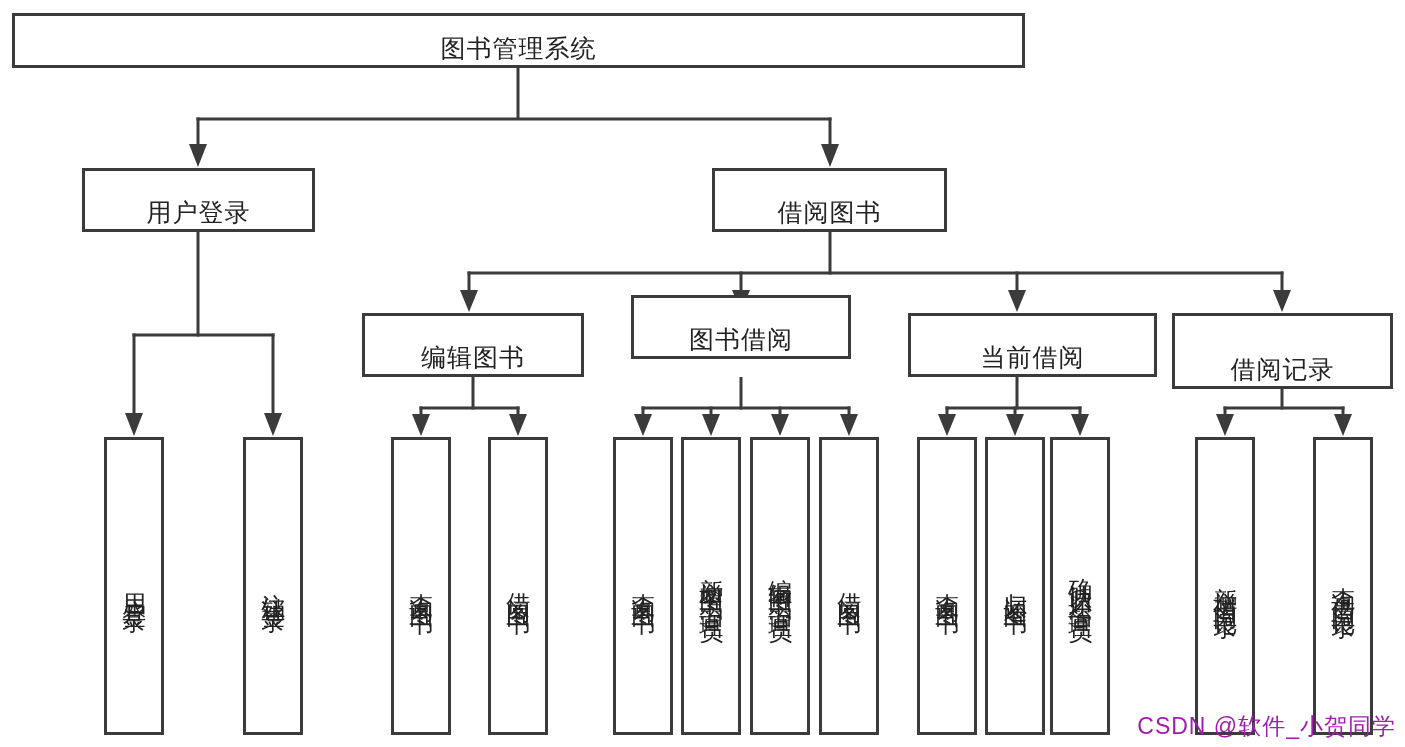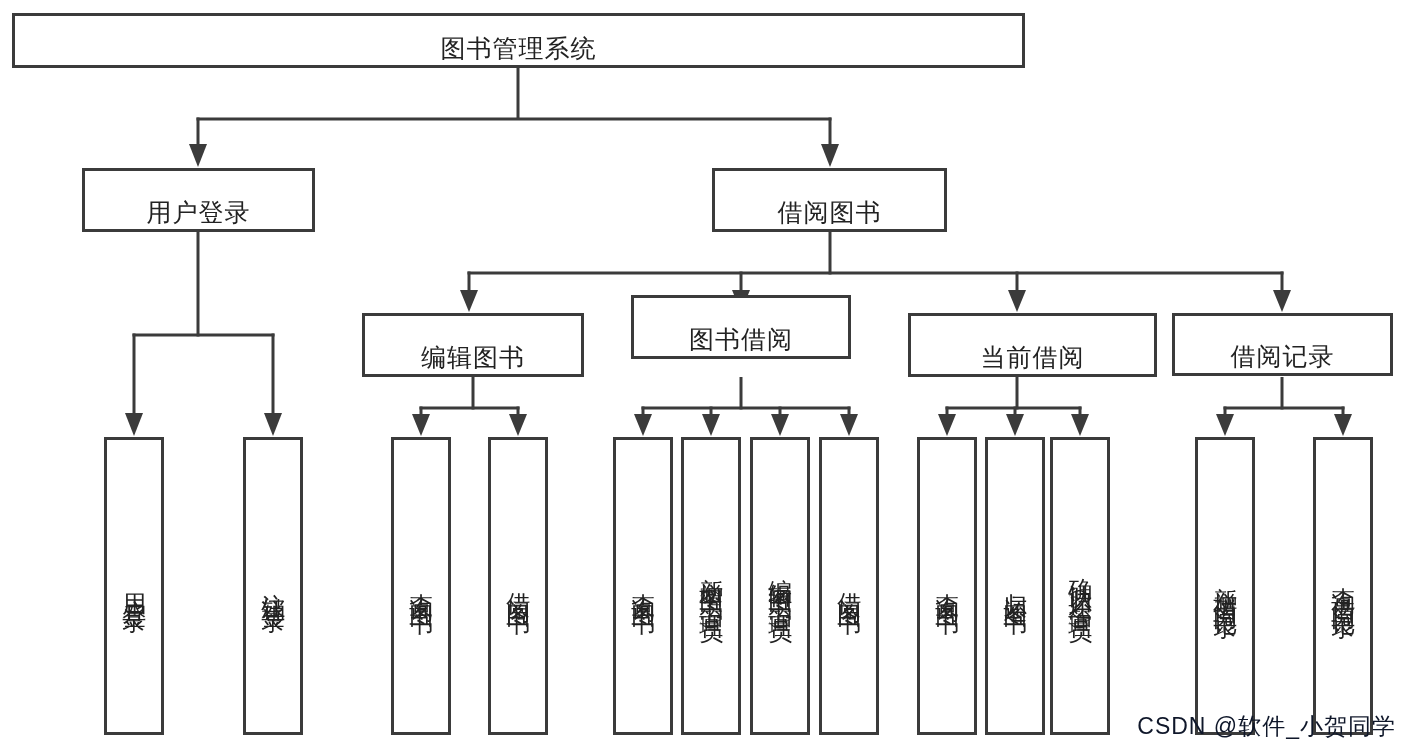--- a/index.html
+++ b/index.html
@@ -33,21 +33,21 @@
   #connectors{
     position:absolute;
     left:0;top:0;width:1405px;height:747px;
     pointer-events:none;
   }
   .watermark{
     position:absolute;
     right:9px;
     top:711px;
     font-size:23px;
-    color:#0f172a;
+    color:#a21caf;
     letter-spacing:1px;
   }
 </style>
 </head>
 <body>
 
 <div id="canvas">
 
   <svg id="connectors" viewBox="0 0 1405 747" xmlns="http://www.w3.org/2000/svg">
     <g stroke="#3b3b3b" stroke-width="3" fill="none">
@@ -135,21 +135,21 @@
 
   <div class="box hbox" style="left:362px;top:313px;width:222px;height:64px;">
     <span>编辑图书</span>
   </div>
   <div class="box hbox" style="left:631px;top:295px;width:220px;height:64px;font-family:Liberation Serif, serif;">
     <span>图书借阅</span>
   </div>
   <div class="box hbox" style="left:908px;top:313px;width:249px;height:64px;">
     <span>当前借阅</span>
   </div>
-  <div class="box hbox" style="left:1172px;top:313px;width:221px;height:63px;">
+  <div class="box hbox" style="left:1172px;top:313px;width:221px;height:76px;">
     <span>借阅记录</span>
   </div>
 
   <div class="box leaf" style="left:104px;top:437px;width:60px;height:298px;">
     <span>用户登录</span>
   </div>
   <div class="box leaf" style="left:243px;top:437px;width:60px;height:298px;">
     <span>注销登录</span>
   </div>
 

